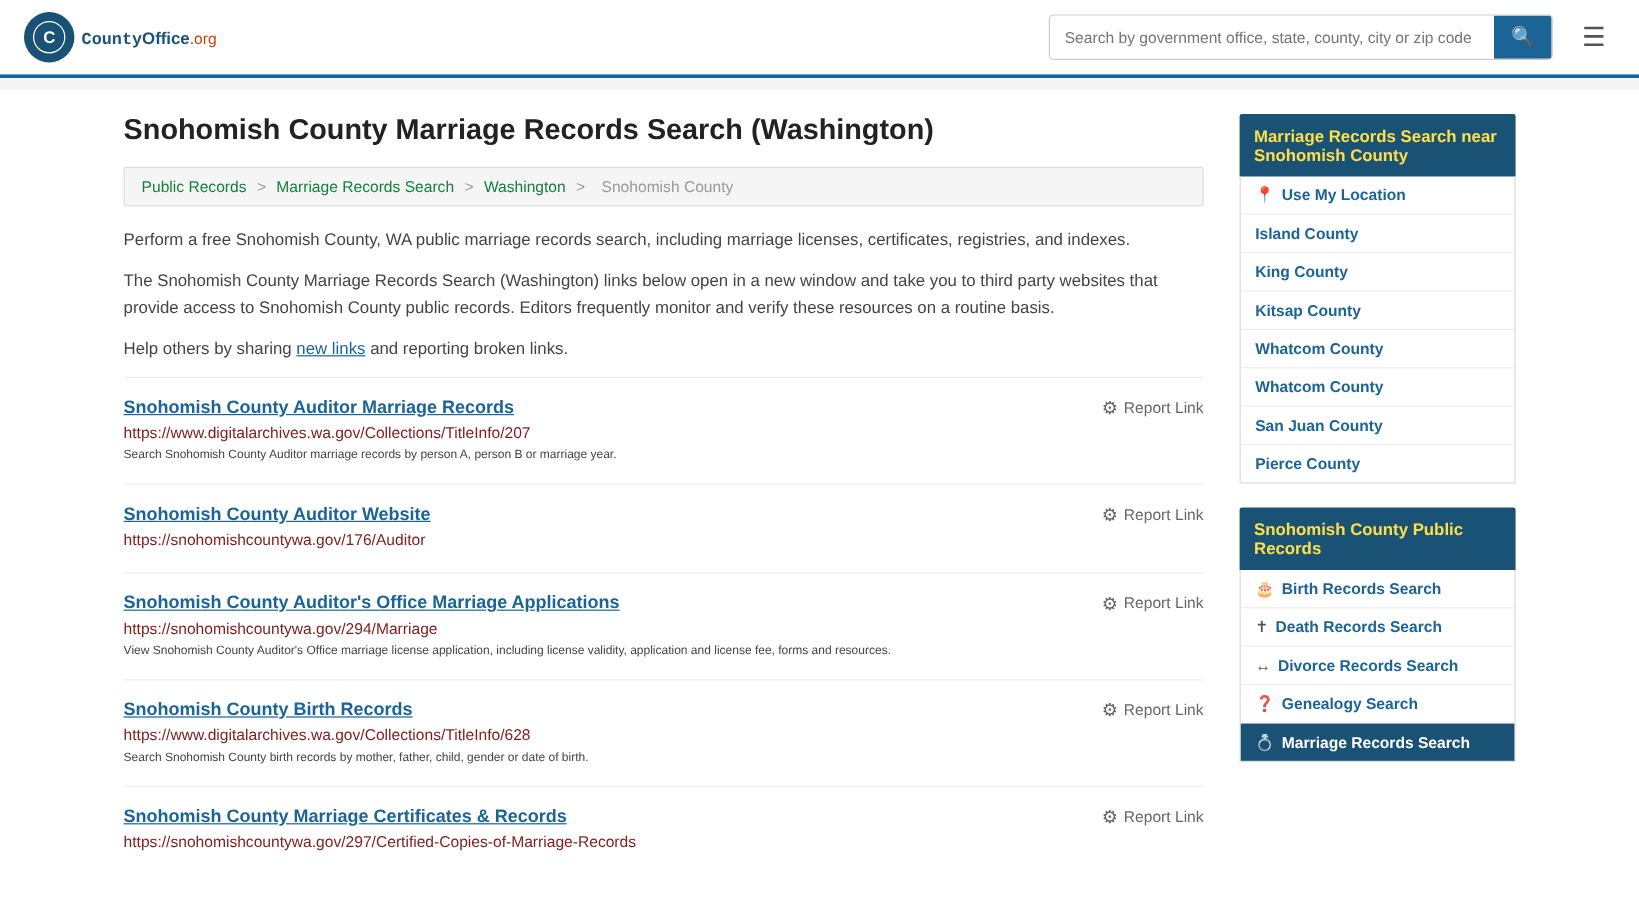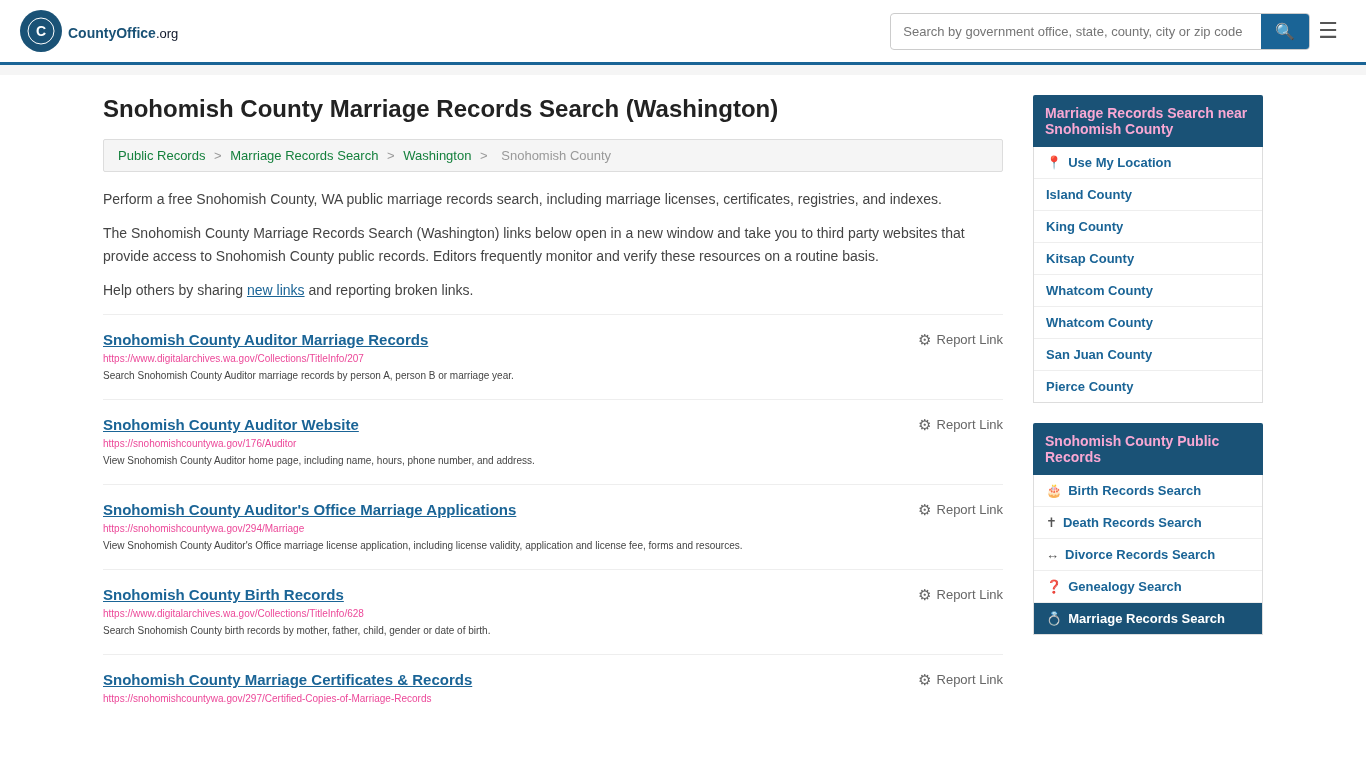--- a/index.html
+++ b/index.html
@@ -36,21 +36,21 @@
       color: #1a5276;
     }
     .logo-text span {
       color: #888;
       font-weight: normal;
       font-size: 14px;
     }
     .header-right {
       display: flex;
       align-items: center;
-      gap: 0;
+      gap: 16px;
     }
     .search-bar {
       display: flex;
       align-items: center;
       border: 1px solid #ccc;
       border-radius: 4px;
       overflow: hidden;
       width: 420px;
     }
     .search-bar input {
@@ -153,42 +153,42 @@
       gap: 5px;
       color: #666;
       font-size: 13px;
       cursor: pointer;
       white-space: nowrap;
     }
     .report-icon {
       font-size: 15px;
     }
     .result-url {
-      color: #ec4899;
-      font-size: 10px;
+      color: #7f1d1d;
+      font-size: 13px;
       margin-bottom: 4px;
     }
     .result-desc {
       font-size: 10px;
       color: #444;
       line-height: 1.5;
     }
 
     
     .sidebar {
       width: 230px;
       flex-shrink: 0;
     }
     .sidebar-section {
       background: #fff;
       margin-bottom: 20px;
     }
     .sidebar-title {
       background: #1a5276;
-      color: #f9a8d4;
+      color: #fde047;
       font-weight: bold;
       font-size: 14px;
       padding: 10px 12px;
       border-radius: 2px 2px 0 0;
     }
     .sidebar-list {
       border: 1px solid #ddd;
       border-top: none;
     }
     .sidebar-item {
@@ -219,21 +219,21 @@
 
 <header class="header">
   <div class="logo-area">
     <div class="logo-circle">
       <svg width="28" height="28" viewBox="0 0 28 28" fill="none">
         <circle cx="14" cy="14" r="13" fill="#1a5276" stroke="white" stroke-width="1"></circle>
         <text x="14" y="19" text-anchor="middle" font-size="14" fill="white" font-weight="bold">C</text>
       </svg>
     </div>
     <div class="logo-text">
-      <span style="color:#1a5276;font-weight:bold;">County</span><span style="color:#1a5276;font-weight:bold;">Office</span><span style="color:#0f172a;font-size:13px;">.org</span>
+      <span style="color:#1a5276;font-weight:bold;font-family:Liberation Mono, monospace;">County</span><span style="color:#1a5276;font-weight:bold;">Office</span><span style="color:#c2410c;font-size:13px;">.org</span>
     </div>
   </div>
   <div class="header-right">
     <div class="search-bar">
       <input type="text" placeholder="Search by government office, state, county, city or zip code" style="">
       <button>🔍</button>
     </div>
     <div class="menu-icon">☰</div>
   </div>
 </header>
@@ -274,21 +274,20 @@
     </div>
         <div class="result-item">
       <div class="result-title-row">
         <a class="result-title" href="#">Snohomish County Auditor Website</a>
         <div class="report-link">
           <span class="report-icon">⚙</span>
           <span>Report Link</span>
         </div>
       </div>
       <div class="result-url">https://snohomishcountywa.gov/176/Auditor</div>
-      <div class="result-desc">View Snohomish County Auditor home page, including name, hours, phone number, and address.</div>
     </div>
         <div class="result-item">
       <div class="result-title-row">
         <a class="result-title" href="#">Snohomish County Auditor's Office Marriage Applications</a>
         <div class="report-link">
           <span class="report-icon">⚙</span>
           <span>Report Link</span>
         </div>
       </div>
       <div class="result-url">https://snohomishcountywa.gov/294/Marriage</div>

